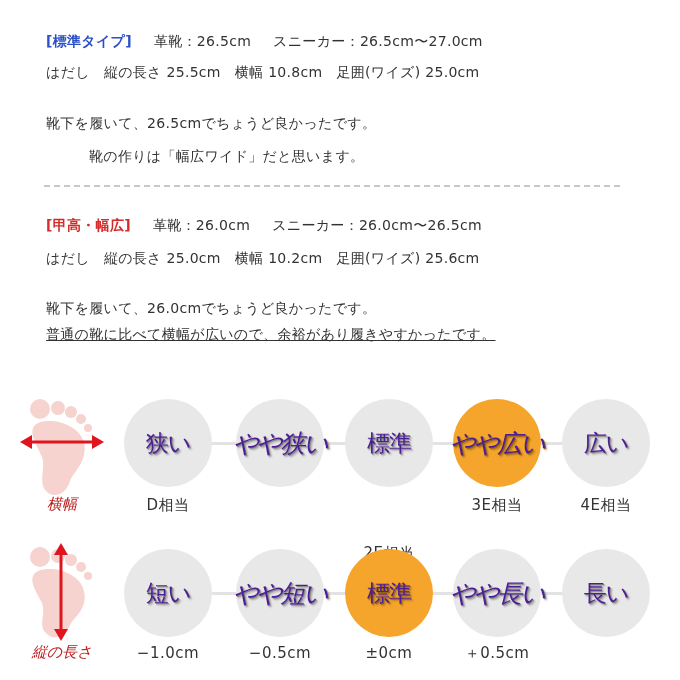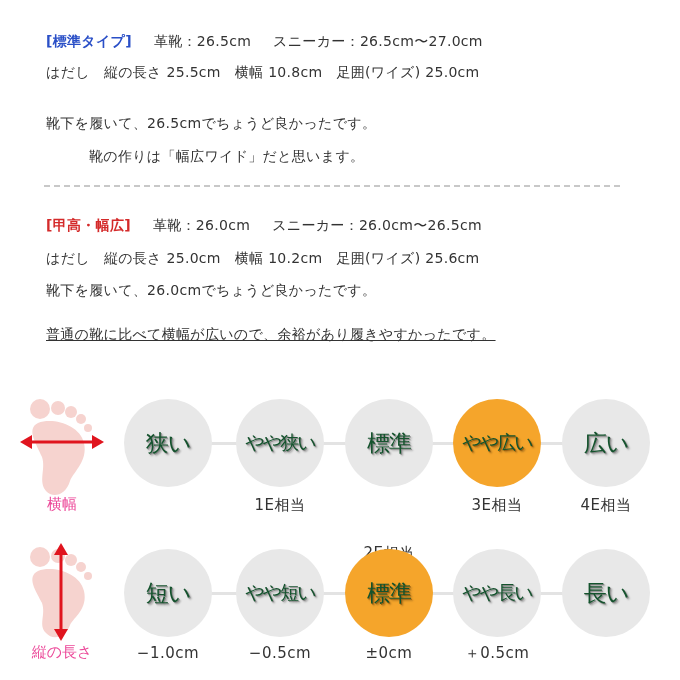--- a/index.html
+++ b/index.html
@@ -7,28 +7,28 @@
          font-family:"DejaVu Sans","Liberation Sans",sans-serif; color:#333333; }
   .line { position:absolute; left:46px; font-size:14px; letter-spacing:0.3px; white-space:nowrap; line-height:20px; }
   .tag-blue { color:#2a4fc7; font-weight:bold; }
   .tag-red { color:#d42a2a; font-weight:bold; }
   .gap { display:inline-block; width:22px; }
   .gap-s { display:inline-block; width:14px; }
   .dash { position:absolute; left:44px; top:185px; width:576px; height:0; border-top:2px dashed #c8c8c8; }
 
   .row { position:absolute; left:0; width:680px; height:140px; }
   .foot { position:absolute; left:18px; width:90px; height:110px; }
-  .foot-label { position:absolute; left:0; width:120px; text-align:center; font-size:15px; color:#ec4899; }
+  .foot-label { position:absolute; left:0; width:120px; text-align:center; font-size:15px; color:#b91c1c;font-style:italic; }
   .connector { position:absolute; left:167px; width:440px; height:3px; background:#e3e3e3; }
   .circle { position:absolute; width:88px; height:88px; border-radius:50%; background:#e8e8e8;
             display:flex; align-items:center; justify-content:center; }
   .circle.active { background:#f5a52b; }
-  .circle-text { font-size:23px; color:#14532d; white-space:nowrap; letter-spacing:-1px;
+  .circle-text { font-size:23px; color:#4c1d95; white-space:nowrap; letter-spacing:-1px;
                  text-shadow: 1px 1px 0 #8a8a8a, 2px 2px 2px rgba(0,0,0,0.35); font-family:"DejaVu Serif","Liberation Serif",serif; }
-  .circle-text.long { font-size:19px; letter-spacing:-2px; }
+  .circle-text.long { font-size:25px; letter-spacing:-2px;font-style:italic; }
   .circle.active .circle-text { text-shadow: 1px 1px 0 #9a6010, 2px 2px 2px rgba(0,0,0,0.35); }
   .cap { position:absolute; width:120px; text-align:center; font-size:15px; color:#333; letter-spacing:0.5px; }
 </style>
 </head>
 <body>
 
 <div class="line" style="top:31px;">
   <span class="tag-blue">[標準タイプ]</span><span class="gap"></span><span>革靴：26.5cm</span><span class="gap"></span><span>スニーカー：26.5cm〜27.0cm</span>
 </div>
 <div class="line" style="top:62px;">
@@ -38,21 +38,21 @@
 <div class="line" style="top:146px;margin-left:43px;">靴の作りは「幅広ワイド」だと思います。</div>
 
 <div class="dash"></div>
 
 <div class="line" style="top:215px;text-align:right;">
   <span class="tag-red">[甲高・幅広]</span><span class="gap"></span><span>革靴：26.0cm</span><span class="gap"></span><span>スニーカー：26.0cm〜26.5cm</span>
 </div>
 <div class="line" style="top:248px;">
   <span>はだし</span><span class="gap-s"></span><span>縦の長さ 25.0cm</span><span class="gap-s"></span><span>横幅 10.2cm</span><span class="gap-s"></span><span>足囲(ワイズ) 25.6cm</span>
 </div>
-<div class="line" style="top:280px;">靴下を履いて、26.0cmでちょうど良かったです。</div>
+<div class="line" style="top:298px;">靴下を履いて、26.0cmでちょうど良かったです。</div>
 <div class="line" style="top:324px;text-decoration:underline;">普通の靴に比べて横幅が広いので、余裕があり履きやすかったです。</div>
 
 <div class="row" style="top:390px;">
   <div class="foot" style="top:5px;">
     <svg width="90" height="110" viewBox="0 0 90 110">
       <circle cx="22" cy="14" r="10" fill="#f6d3cf"></circle>
       <circle cx="40" cy="13" r="7" fill="#f6d3cf"></circle>
       <circle cx="53" cy="17" r="6" fill="#f6d3cf"></circle>
       <circle cx="63" cy="24" r="5" fill="#f6d3cf"></circle>
       <circle cx="70" cy="33" r="4" fill="#f6d3cf"></circle>
@@ -75,21 +75,21 @@
   <div class="circle" style="left:345px; top:9px;">
     <span class="circle-text">標準</span>
   </div>
   <div class="circle" style="left:562px; top:9px;">
     <span class="circle-text">広い</span>
   </div>
   <div class="circle active" style="left:453px; top:9px;">
     <span class="circle-text long">やや広い</span>
   </div>
 
-  <div class="cap" style="left:220px; top:106px;">1E相当</div>
+  <div class="cap" style="left:108px; top:106px;">D相当</div>
   <div class="cap" style="left:329px; top:106px;margin-top:48px;">2E相当</div>
   <div class="cap" style="left:437px; top:106px;">3E相当</div>
   <div class="cap" style="left:546px; top:106px;">4E相当</div>
 </div>
 
 <div class="row" style="top:540px;">
   <div class="foot" style="top:3px;">
     <svg width="90" height="100" viewBox="0 0 90 100">
       <circle cx="22" cy="14" r="10" fill="#f6d3cf"></circle>
       <circle cx="40" cy="13" r="7" fill="#f6d3cf"></circle>

